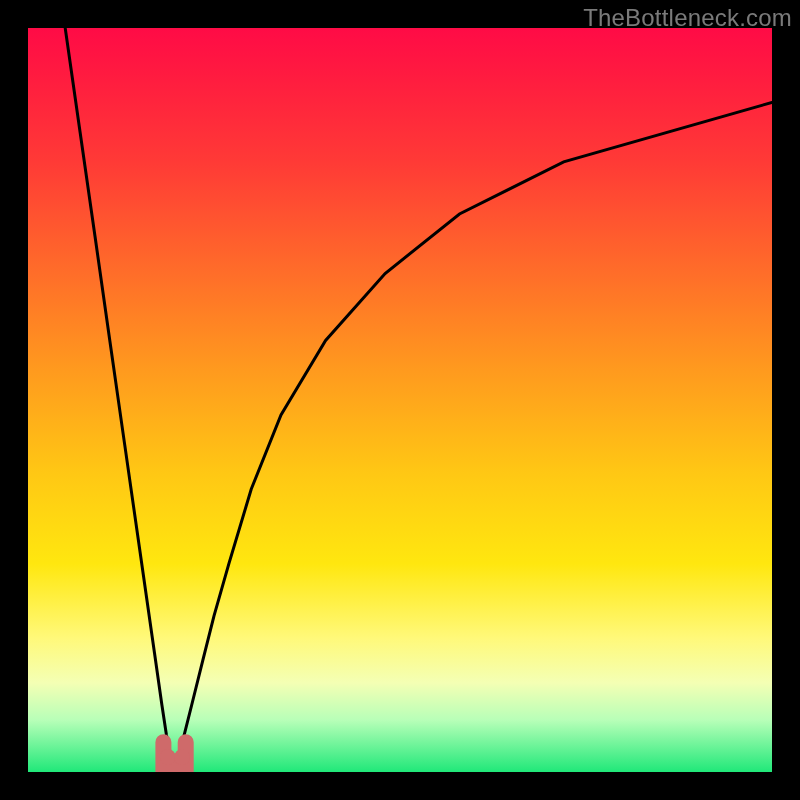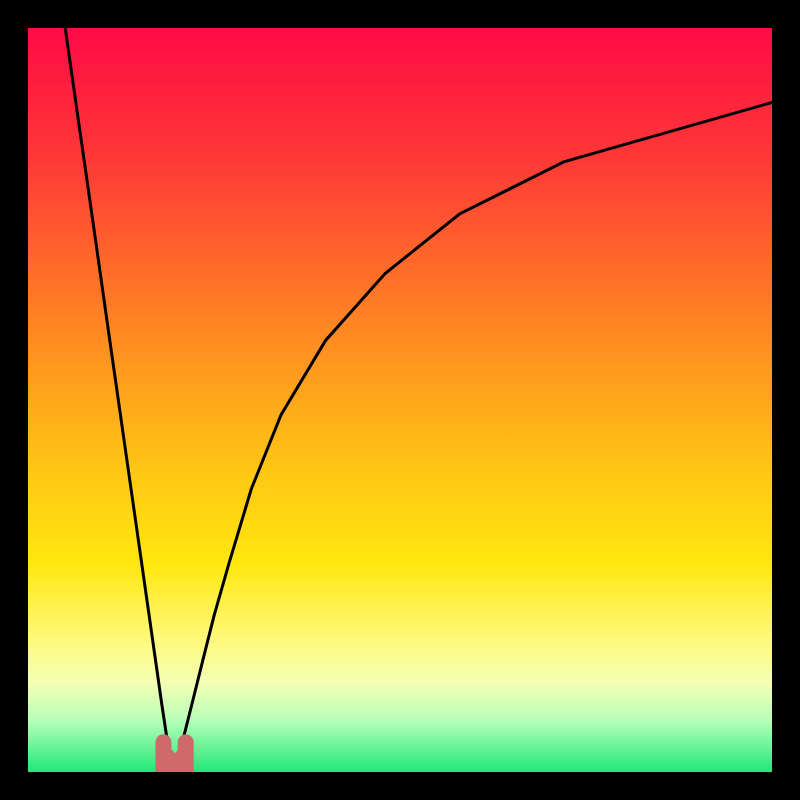--- a/index.html
+++ b/index.html
@@ -65,13 +65,14 @@
     <svg class="curve-svg" viewBox="0 0 744 744" preserveAspectRatio="none">
       <path d="M37.2 0.0 L52.1 104.2 L67.0 208.3 L81.8 312.5 L96.7 416.6 L111.6 520.8 L126.5 625.0 L133.9 677.0 L138.4 706.8 L142.8 729.1 L145.1 744.0" fill="none" stroke="#000" stroke-width="3" stroke-linecap="round"></path>
       <path d="M145.1 744.0 L150.3 729.1 L156.2 706.8 L163.7 677.0 L174.8 632.4 L186.0 587.8 L200.9 535.7 L223.2 461.3 L253.0 386.9 L297.6 312.5 L357.1 245.5 L431.5 186.0 L535.7 133.9 L744.0 74.4" fill="none" stroke="#000" stroke-width="3" stroke-linecap="round"></path>
       <path d="M135.4 714.2 L135.4 736.6 L157.7 736.6 L157.7 714.2" fill="none" stroke="#cf6a6a" stroke-width="16" stroke-linecap="round"></path>
       <circle r="8" fill="#cf6a6a" cx="139.9" cy="729.1"></circle>
 
       <circle r="8" fill="#cf6a6a" cx="154.0" cy="729.1"></circle>
 
     </svg>
   </div>
+  <div class="watermark">TheBottleneck.com</div>
 </div>
 
 </body></html>

